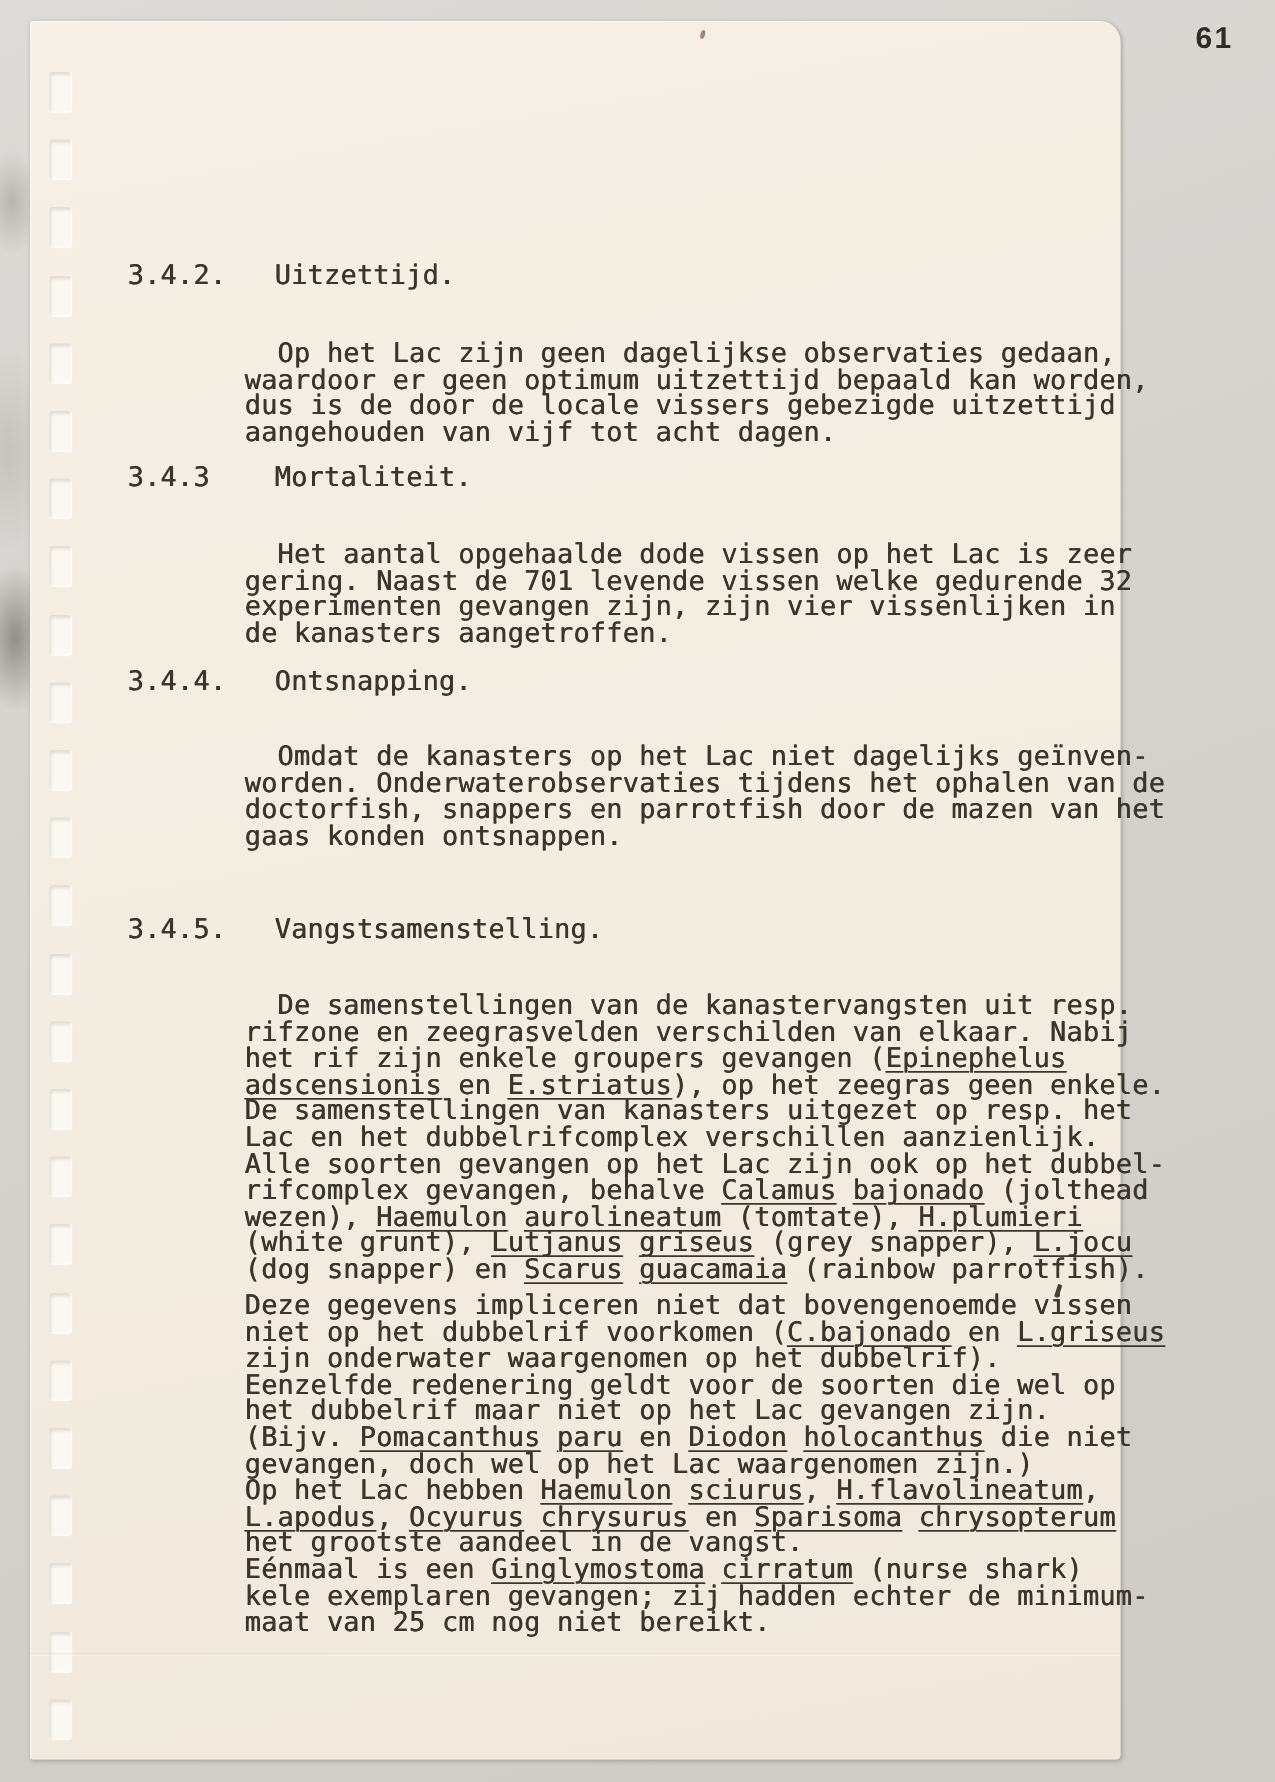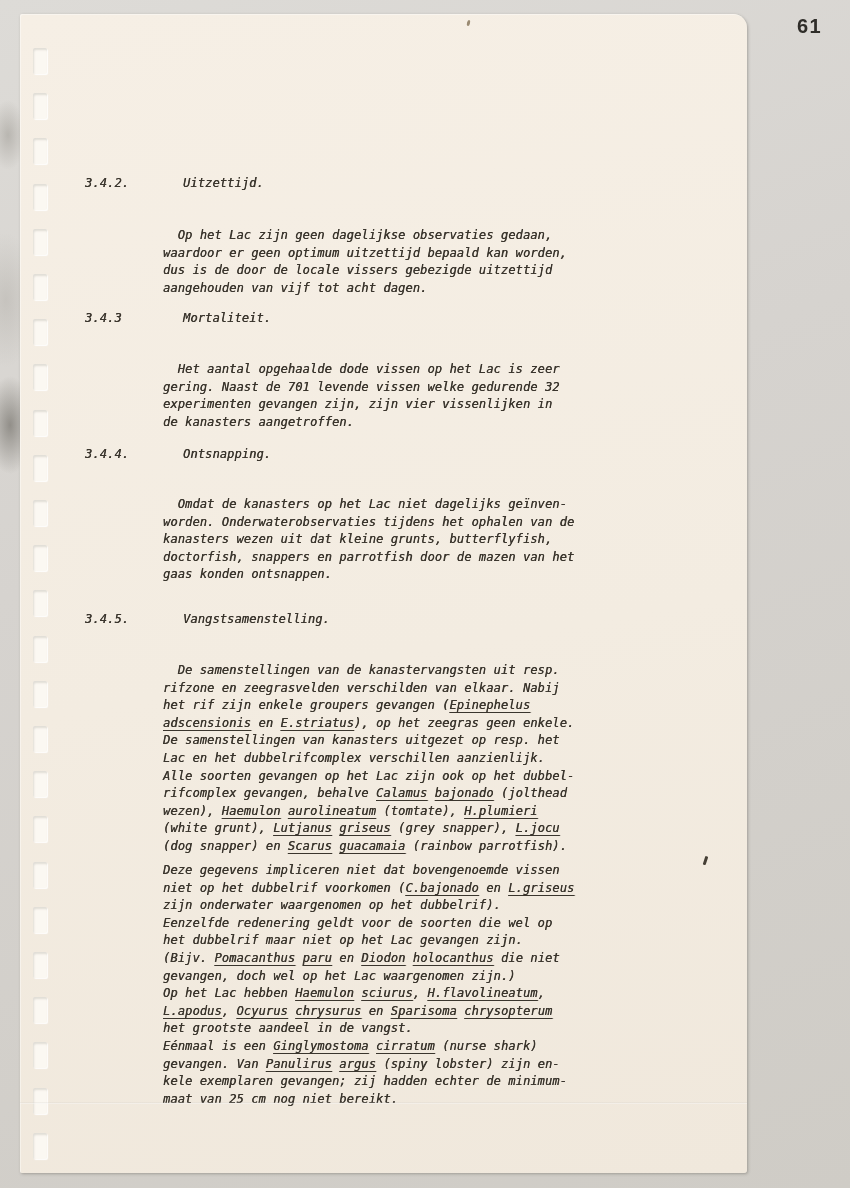--- a/index.html
+++ b/index.html
@@ -23,23 +23,22 @@
     position:absolute;left:13px;width:14px;height:26px;border-radius:2px;
     background:#fbf8f2;
     box-shadow:inset 1px 2px 2px rgba(105,98,86,0.18), 1px 1px 1px rgba(255,255,255,0.9);
   }
   .page-num{
     position:absolute;left:777px;top:1px;
     font-family:"Liberation Sans","DejaVu Sans",sans-serif;
     font-size:20px;font-weight:600;letter-spacing:1.5px;color:#2f2d29;
   }
   .txt{
-    color:#3a352d;font-size:12px;line-height:17.6px;letter-spacing:0.12px;
+    color:#3a352d;font-size:18px;line-height:17.6px;letter-spacing:0.12px;
     text-shadow:0.3px 0 0 currentColor;
-    font-style:italic;
   }
   .sec-head{position:absolute;left:0;width:100%;height:18px;}
   .sec-num{position:absolute;left:65px;white-space:pre;}
   .sec-title{position:absolute;left:163px;white-space:pre;}
   .para{position:absolute;left:143px;width:580px;margin-top:16px;}
   .para .ln{white-space:pre;height:17.6px;}
   .para u{text-decoration:underline;text-decoration-thickness:1.3px;text-underline-offset:3px;}
   .crease{
     position:absolute;left:0;top:1088px;width:100%;height:2px;
     background:linear-gradient(to bottom, rgba(120,112,98,0.10), rgba(255,255,255,0.55));
@@ -115,21 +114,20 @@
   </div>
 
   <div>
     <div class="sec-head txt" id="h2">
       <span class="sec-num">3.4.4.</span>
       <span class="sec-title">Ontsnapping.</span>
     </div>
     <div class="para txt" id="p2-0">
         <div class="ln"><span>  Omdat de kanasters op het Lac niet dagelijks geïnven-</span></div>
         <div class="ln"><span>worden. Onderwaterobservaties tijdens het ophalen van de</span></div>
-        <div class="ln"><span>kanasters wezen uit dat kleine grunts, butterflyfish,</span></div>
         <div class="ln"><span>doctorfish, snappers en parrotfish door de mazen van het</span></div>
         <div class="ln"><span>gaas konden ontsnappen.</span></div>
       </div>
   </div>
 
   <div>
     <div class="sec-head txt" id="h3">
       <span class="sec-num">3.4.5.</span>
       <span class="sec-title">Vangstsamenstelling.</span>
     </div>
@@ -151,21 +149,20 @@
         <div class="ln"><span>niet op het dubbelrif voorkomen (</span><u>C.bajonado</u><span> en </span><u>L.griseus</u><span></span></div>
         <div class="ln"><span>zijn onderwater waargenomen op het dubbelrif).</span></div>
         <div class="ln"><span>Eenzelfde redenering geldt voor de soorten die wel op</span></div>
         <div class="ln"><span>het dubbelrif maar niet op het Lac gevangen zijn.</span></div>
         <div class="ln"><span>(Bijv. </span><u>Pomacanthus</u><span> </span><u>paru</u><span> en </span><u>Diodon</u><span> </span><u>holocanthus</u><span> die niet</span></div>
         <div class="ln"><span>gevangen, doch wel op het Lac waargenomen zijn.)</span></div>
         <div class="ln"><span>Op het Lac hebben </span><u>Haemulon</u><span> </span><u>sciurus</u><span>, </span><u>H.flavolineatum</u><span>,</span></div>
         <div class="ln"><span></span><u>L.apodus</u><span>, </span><u>Ocyurus</u><span> </span><u>chrysurus</u><span> en </span><u>Sparisoma</u><span> </span><u>chrysopterum</u><span></span></div>
         <div class="ln"><span>het grootste aandeel in de vangst.</span></div>
         <div class="ln"><span>Eénmaal is een </span><u>Ginglymostoma</u><span> </span><u>cirratum</u><span> (nurse shark)</span></div>
-        <div class="ln"><span>gevangen. Van </span><u>Panulirus</u><span> </span><u>argus</u><span> (spiny lobster) zijn en-</span></div>
         <div class="ln"><span>kele exemplaren gevangen; zij hadden echter de minimum-</span></div>
         <div class="ln"><span>maat van 25 cm nog niet bereikt.</span></div>
       </div>
   </div>
 
   <div class="crease"></div>
   <div class="speck speck-top"></div>
   <div class="speck tick"></div>
 </div>
 

